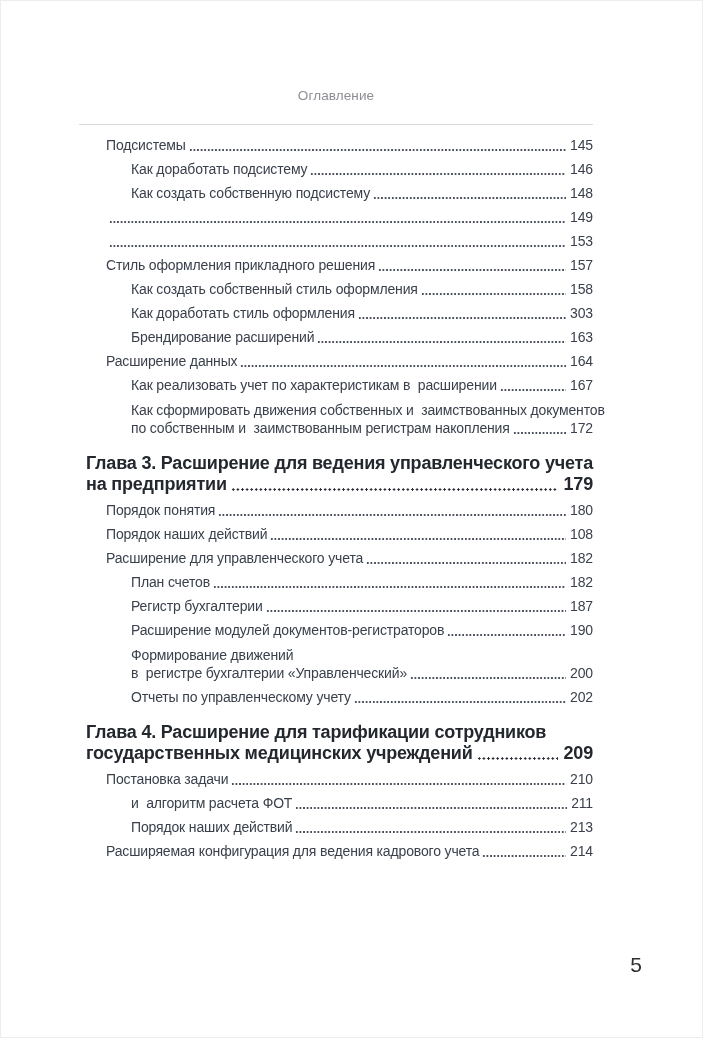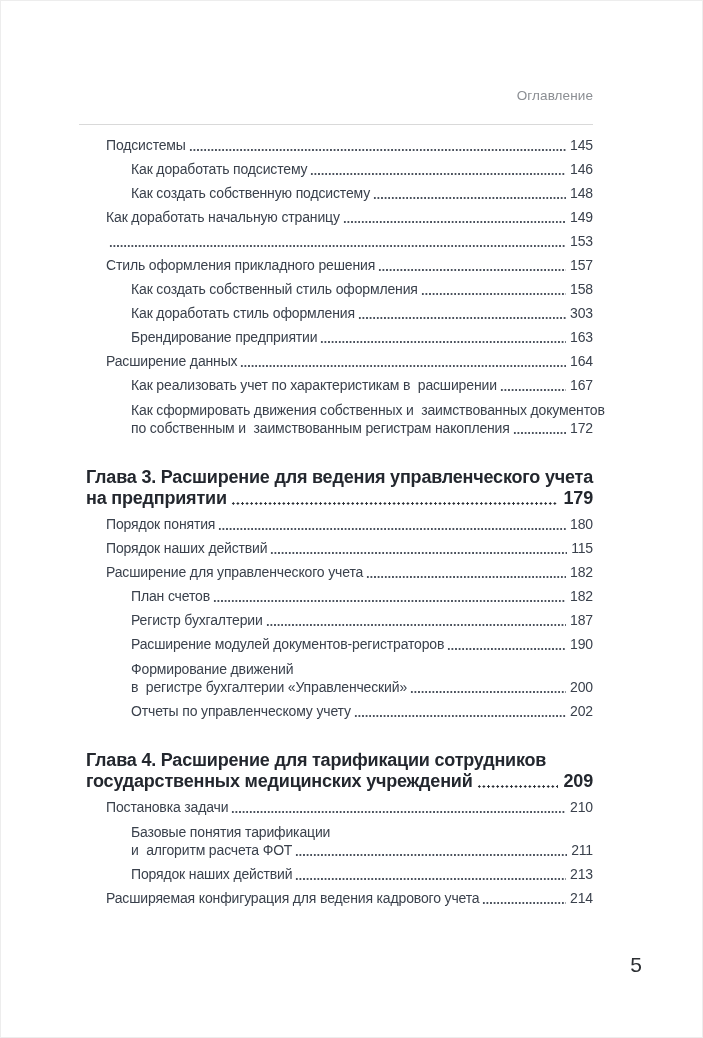--- a/index.html
+++ b/index.html
@@ -17,21 +17,21 @@
     position:relative;overflow:hidden;
   }
   .page{
     position:absolute;inset:0;
     background:#ffffff;
     border:1px solid #ededed;
     padding-top:88px;
   }
   .running-header{
     width:514px;margin-left:78px;
-    text-align:right;
+    text-align:center;
     font-size:13.5px;line-height:14px;
     color:var(--muted);
     letter-spacing:.1px;
   }
   .header-rule{
     width:514px;margin:21px 0 12px 78px;
     border:none;border-top:1px solid var(--rule);
     height:0;
   }
   .toc{
@@ -52,21 +52,21 @@
     flex:1 1 auto;min-width:12px;
     align-self:flex-end;
     height:4px;margin:0 4px 2px 3px;
     background-image:radial-gradient(circle,#4a515c 0.85px,transparent 1.05px);
     background-size:3.6px 3.6px;
     background-position:left bottom;
     background-repeat:repeat-x;
   }
   .toc-page{white-space:nowrap;}
   .toc-chapter{
-    margin-top:30px;margin-bottom:3px;
+    margin-top:16px;margin-bottom:3px;
     padding-left:7px;
     font-weight:bold;
     font-size:18px;letter-spacing:-0.2px;
     color:var(--chapter);
   }
   .toc-chapter .toc-line{line-height:21px;}
   .toc-chapter .toc-lastline{line-height:21px;}
   .toc-chapter .leader{
     height:5px;margin:0 6px 3px 4px;
     background-image:radial-gradient(circle,#2a2e35 1.1px,transparent 1.3px);
@@ -102,21 +102,20 @@
       </div>
       <div class="toc-entry level-2">
         <div class="toc-lastline">
           <span class="toc-text">Как создать собственную подсистему</span>
           <span class="leader"></span>
           <span class="toc-page">148</span>
         </div>
       </div>
       <div class="toc-entry level-1">
         <div class="toc-lastline">
-          <span class="toc-text">Как доработать начальную страницу</span>
           <span class="leader"></span>
           <span class="toc-page">149</span>
         </div>
       </div>
       <div class="toc-entry level-1">
         <div class="toc-lastline">
           <span class="leader"></span>
           <span class="toc-page">153</span>
         </div>
       </div>
@@ -136,21 +135,21 @@
       </div>
       <div class="toc-entry level-2">
         <div class="toc-lastline">
           <span class="toc-text">Как доработать стиль оформления</span>
           <span class="leader"></span>
           <span class="toc-page">303</span>
         </div>
       </div>
       <div class="toc-entry level-2">
         <div class="toc-lastline">
-          <span class="toc-text">Брендирование предприятии</span>
+          <span class="toc-text">Брендирование расширений</span>
           <span class="leader"></span>
           <span class="toc-page">163</span>
         </div>
       </div>
       <div class="toc-entry level-1">
         <div class="toc-lastline">
           <span class="toc-text">Расширение данных</span>
           <span class="leader"></span>
           <span class="toc-page">164</span>
         </div>
@@ -182,21 +181,21 @@
         <div class="toc-lastline">
           <span class="toc-text">Порядок понятия</span>
           <span class="leader"></span>
           <span class="toc-page">180</span>
         </div>
       </div>
       <div class="toc-entry level-1">
         <div class="toc-lastline">
           <span class="toc-text">Порядок наших действий</span>
           <span class="leader"></span>
-          <span class="toc-page">115</span>
+          <span class="toc-page">108</span>
         </div>
       </div>
       <div class="toc-entry level-1">
         <div class="toc-lastline">
           <span class="toc-text">Расширение для управленческого учета</span>
           <span class="leader"></span>
           <span class="toc-page">182</span>
         </div>
       </div>
       <div class="toc-entry level-2">
@@ -244,21 +243,20 @@
         </div>
       </div>
       <div class="toc-entry level-1">
         <div class="toc-lastline">
           <span class="toc-text">Постановка задачи</span>
           <span class="leader"></span>
           <span class="toc-page">210</span>
         </div>
       </div>
       <div class="toc-entry level-2">
-        <div class="toc-line">Базовые понятия тарификации</div>
         <div class="toc-lastline">
           <span class="toc-text">и&nbsp; алгоритм расчета ФОТ</span>
           <span class="leader"></span>
           <span class="toc-page">211</span>
         </div>
       </div>
       <div class="toc-entry level-2">
         <div class="toc-lastline">
           <span class="toc-text">Порядок наших действий</span>
           <span class="leader"></span>

